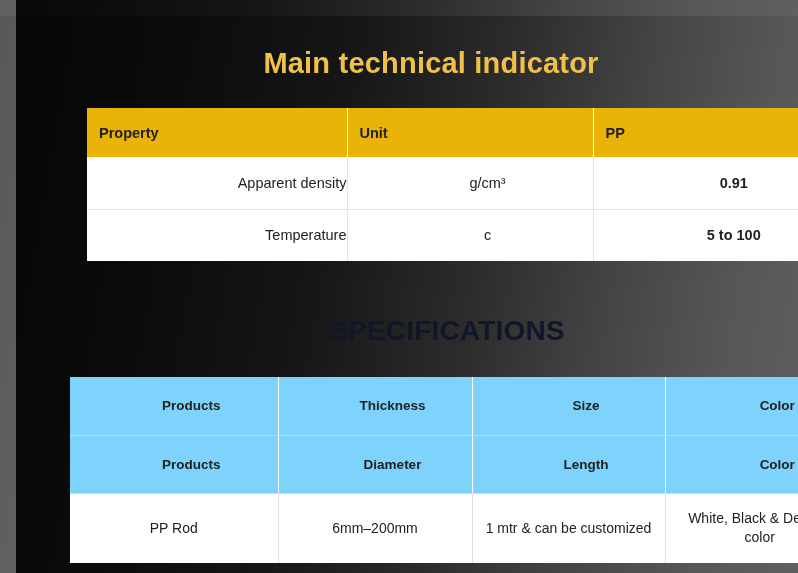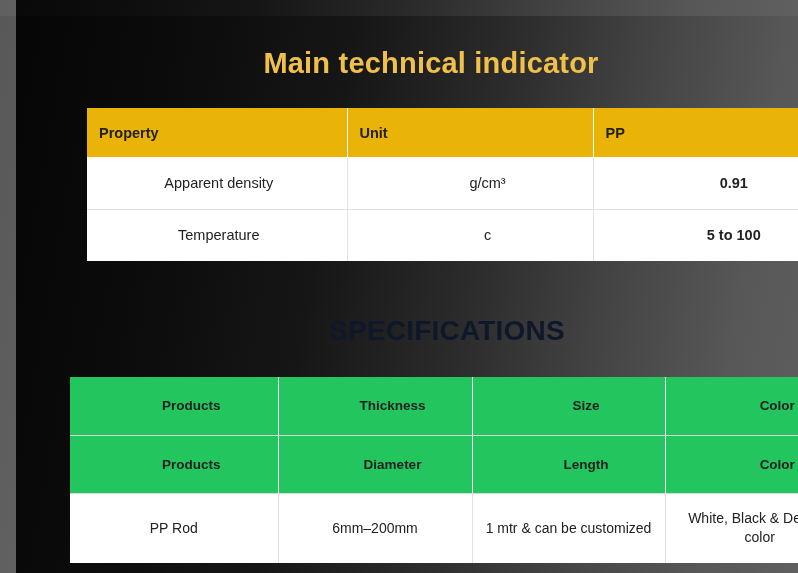--- a/index.html
+++ b/index.html
@@ -83,38 +83,38 @@
     height: 52px;
     font-size: 14.5px;
     font-weight: normal;
     text-align: center;
     border-bottom: 1px solid #e3e3e3;
     border-right: 1px solid #e3e3e3;
   }
   #table-tech tbody td:last-child { border-right: none; font-weight: bold; }
   #table-tech tbody tr:last-child td { border-bottom: none; }
   #table-tech tbody td.prop {
-    text-align: center;
+    text-align: right;
     padding-left: 4px;
   }
 
   
   #table-spec-wrap {
     position: absolute;
     left: 6px;
     top: 313px;
     width: 784px;
   }
   #table-spec col.c1 { width: 208px; }
   #table-spec col.c2 { width: 194px; }
   #table-spec col.c3 { width: 193px; }
   #table-spec col.c4 { width: 189px; }
 
   #table-spec tr.hdr td {
-    background: #22c55e;
+    background: #7dd3fc;
     height: 58px;
     font-size: 13.5px;
     font-weight: bold;
     text-align: center;
     border-right: 1px solid #ffffff;
     border-bottom: 1px solid #d8d8d8;
   }
   #table-spec tr.hdr td:last-child { border-right: none; }
 
   #table-spec tr.body td {

